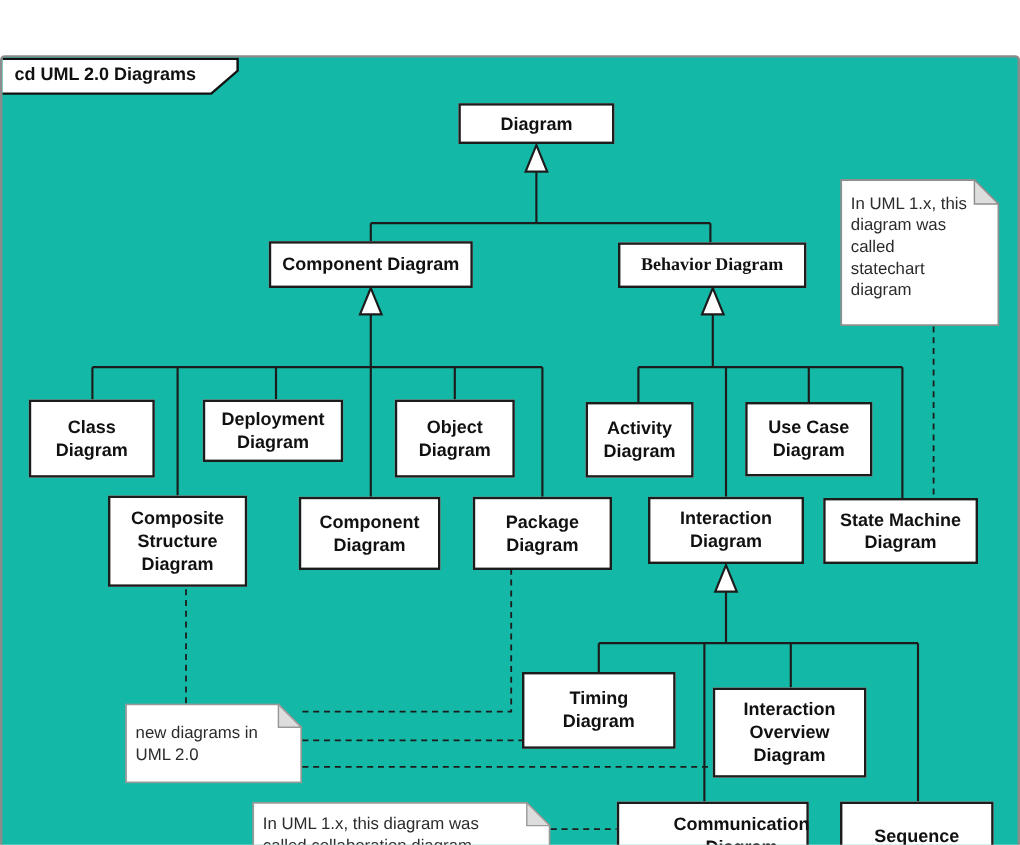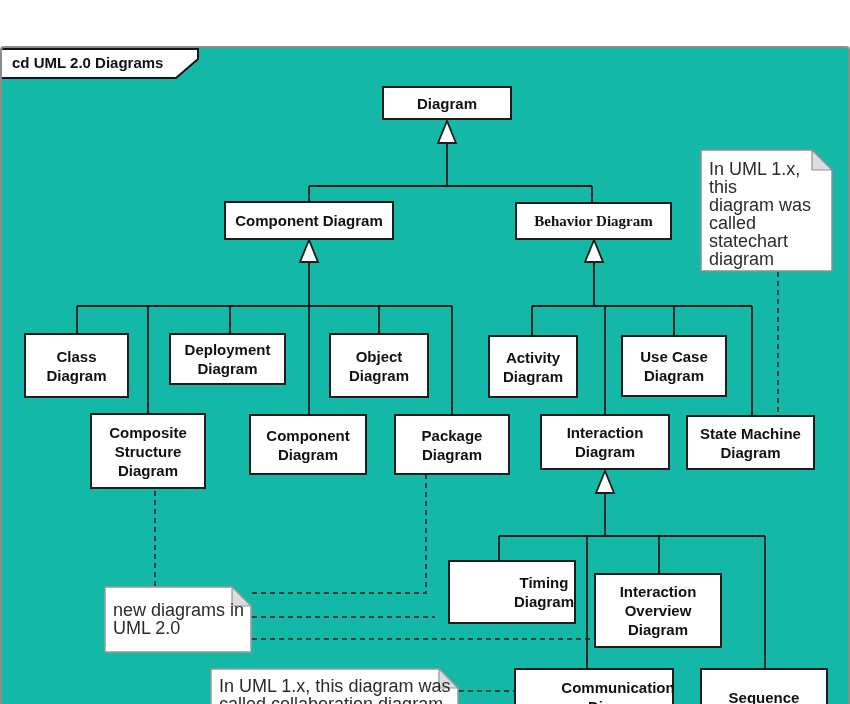--- a/index.html
+++ b/index.html
@@ -4,21 +4,21 @@
 <style>
   html,body{margin:0;padding:0;background:#ffffff;}
   body{width:850px;height:704px;position:relative;font-family:"Liberation Sans","DejaVu Sans",sans-serif;}
   #frame{position:absolute;left:0;top:0;width:846px;height:700px;border:2px solid #8c8c8c;border-radius:4px;background:#14b8a6;overflow:hidden;margin-top:46px;}
   #tab{position:absolute;left:0;top:0;width:200px;height:32px;}
   #tab-label{position:absolute;left:10px;top:6px;font-size:15px;font-weight:bold;color:#111;white-space:nowrap;}
   #connectors{position:absolute;left:0;top:0;width:850px;height:704px;}
   .node{position:absolute;box-sizing:border-box;border:2px solid #1c1c1c;background:#ffffff;display:flex;align-items:center;justify-content:center;text-align:center;font-size:15px;font-weight:bold;color:#111;line-height:19px;white-space:pre-line;z-index:3;}
   .note{position:absolute;box-sizing:border-box;z-index:3;}
   .note-shape{position:absolute;left:0;top:0;}
-  .note-text{position:absolute;left:9px;top:8px;right:6px;font-size:18px;font-weight:normal;color:#2b2b2b;line-height:18px;white-space:pre-line;text-align:left;}
+  .note-text{position:absolute;left:9px;top:8px;right:6px;font-size:14px;font-weight:normal;color:#2b2b2b;line-height:18px;white-space:pre-line;text-align:left;}
 </style>
 </head>
 <body>
 
 <div id="frame">
 
   <svg id="connectors" viewBox="0 0 850 704">
 
     <g fill="none" stroke="#1c1c1c" stroke-width="1.8">
       <polygon points="445,73 436,95 454,95" fill="#ffffff"></polygon>
@@ -77,21 +77,21 @@
 Diagram</span></div>
   <div class="node" style="left:247px;top:366px;width:118px;height:61px;"><span>Component
 Diagram</span></div>
   <div class="node" style="left:392px;top:366px;width:116px;height:61px;"><span>Package
 Diagram</span></div>
   <div class="node" style="left:538px;top:366px;width:130px;height:56px;"><span>Interaction
 Diagram</span></div>
   <div class="node" style="left:684px;top:367px;width:129px;height:55px;"><span>State Machine
 Diagram</span></div>
 
-  <div class="node" style="left:446px;top:512px;width:128px;height:64px;justify-content:flex-end;"><span>Timing
+  <div class="node" style="left:433px;top:512px;width:128px;height:64px;"><span>Timing
 Diagram</span></div>
   <div class="node" style="left:592px;top:525px;width:128px;height:75px;"><span>Interaction
 Overview
 Diagram</span></div>
   <div class="node" style="left:512px;top:620px;width:160px;height:57px;padding-left:48px;"><span>Communication
 Diagram</span></div>
   <div class="node" style="left:698px;top:620px;width:128px;height:60px;align-items:flex-end;"><span>Sequence
 Diagram</span></div>
 
   <div class="note" style="left:698px;top:101px;width:133px;height:123px;">

